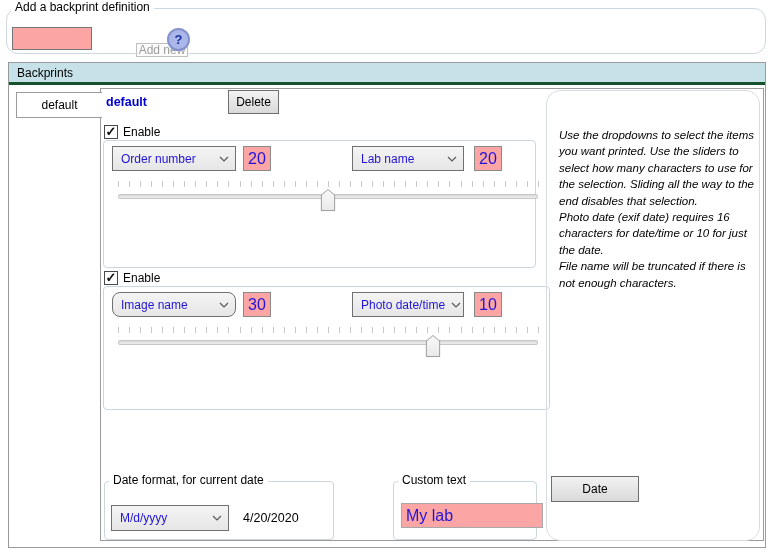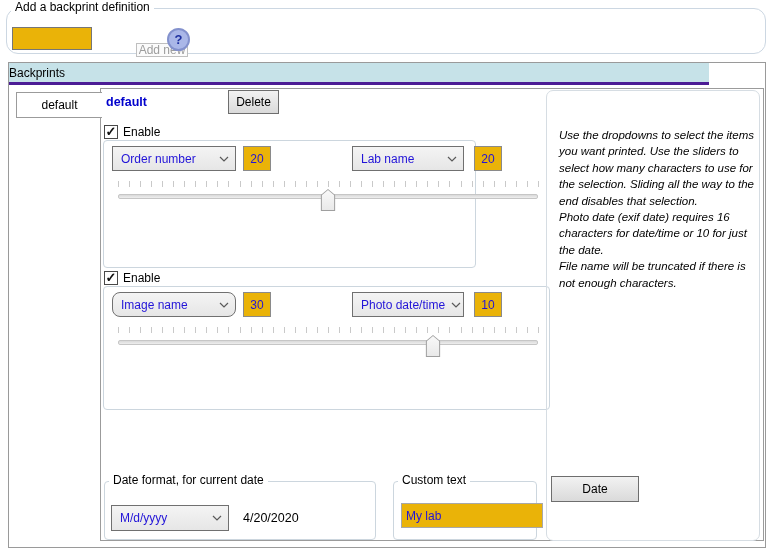--- a/index.html
+++ b/index.html
@@ -30,23 +30,23 @@
     left: 4px;
     background: #fff;
     padding: 0 4px;
     font-size: 12px;
     white-space: nowrap;
     line-height: 15px;
   }
   .txtbox {
     position: absolute;
     border: 1px solid #767676;
-    background: #eab308;
+    background: #fca5a5;
     font-family: "Liberation Sans", sans-serif;
-    font-size: 12px;
+    font-size: 16px;
     color: #2214d8;
     padding: 2px 4px;
     outline: none;
   }
   .btn {
     position: absolute;
     display: flex;
     align-items: center;
     justify-content: center;
     background: linear-gradient(#f2f2f2, #dadada);
@@ -109,24 +109,25 @@
   .bp-panel {
     position: absolute;
     left: 8px; top: 62px;
     width: 758px; height: 486px;
     border: 1px solid #9a9a9a;
     background: #fff;
   }
   .bp-header {
     position: absolute;
     left: 0; top: 0;
-    width: 700px; height: 22px;
+    width: 756px; height: 22px;
     background: #c6e2e8;
-    border-bottom: 3px solid #4c1d95;
+    border-bottom: 3px solid #14532d;
     display: flex; align-items: center;
+    padding-left: 8px;
   }
   .bp-tab {
     position: absolute;
     left: 7px; top: 29px;
     width: 86px; height: 26px;
     background: #fff;
     border: 1px solid #9b9b9b;
     border-right: none;
     z-index: 2;
     display: flex; align-items: center; justify-content: center;
@@ -182,21 +183,21 @@
     background: linear-gradient(#f9f9f9, #e9e9e9);
     clip-path: polygon(50% 0, 100% 28%, 100% 100%, 0 100%, 0 28%);
   }
 
   
   .help-panel {
     position: absolute;
     left: 445px; top: 1px;
     width: 214px; height: 451px;
     border: 1px solid #d6dde3;
-    border-radius: 7px;
+    border-radius: 14px;
     padding: 36px 4px 0 12px;
     font-style: italic;
     font-size: 11.5px;
     line-height: 16.4px;
   }
   .help-panel .para-gap { }
 
   .chev { display: inline-flex; margin-left: 6px; }
 </style>
 </head>
@@ -226,21 +227,21 @@
     <div class="bp-content">
 
       <span class="detail-title">default</span>
       <button class="btn" style="left:127px; top:1px; width:51px; height:24px;">Delete</button>
 
       <div class="checkbox" style="left:3px; top:36px;">
         <span>✓</span>
       </div>
       <span class="cb-label" style="left:22px; top:36px;">Enable</span>
 
-      <div class="groupbox" style="left:2px; top:51px; width:373px; height:128px;">
+      <div class="groupbox" style="left:2px; top:51px; width:433px; height:128px;">
         <div class="combo" style="left:8px; top:5px; width:124px;">
           <span class="val">Order number</span>
           <span class="chev">
             <svg width="10" height="6">
                 <polyline points="1,1 5,5 9,1" fill="none" stroke="#5a5a5a" stroke-width="1.2"></polyline>
               </svg>
           </span>
         </div>
         <input class="txtbox" style="left: 139px; top: 5px; width: 28px; height: 25px; text-align: center; border-color: rgb(138, 138, 138);" value="20">
         <div class="combo" style="left:248px; top:5px; width:112px;align-items:center;">
@@ -295,21 +296,21 @@
           </div>
         </div>
       </div>
 
       <div class="help-panel">
         <div>Use the dropdowns to select the items you want printed. Use the sliders to select how many characters to use for the selection. Sliding all the way to the end disables that selection.</div>
         <div class="para-gap">Photo date (exif date) requires 16 characters for date/time or 10 for just the date.</div>
         <div>File name will be truncated if there is not enough characters.</div>
       </div>
 
-      <div class="groupbox" style="left:3px; top:392px; width:272px; height:59px;">
+      <div class="groupbox" style="left:3px; top:392px; width:230px; height:59px;">
         <span class="gb-label">Date format, for current date</span>
         <div class="combo" style="left:6px; top:23px; width:118px; height:26px;">
           <span class="val">M/d/yyyy</span>
           <span class="chev">
             <svg width="10" height="6">
                 <polyline points="1,1 5,5 9,1" fill="none" stroke="#5a5a5a" stroke-width="1.2"></polyline>
               </svg>
           </span>
         </div>
         <span style="position:absolute; left:138px; top:29px; font-size:12.5px;">4/20/2020</span>

